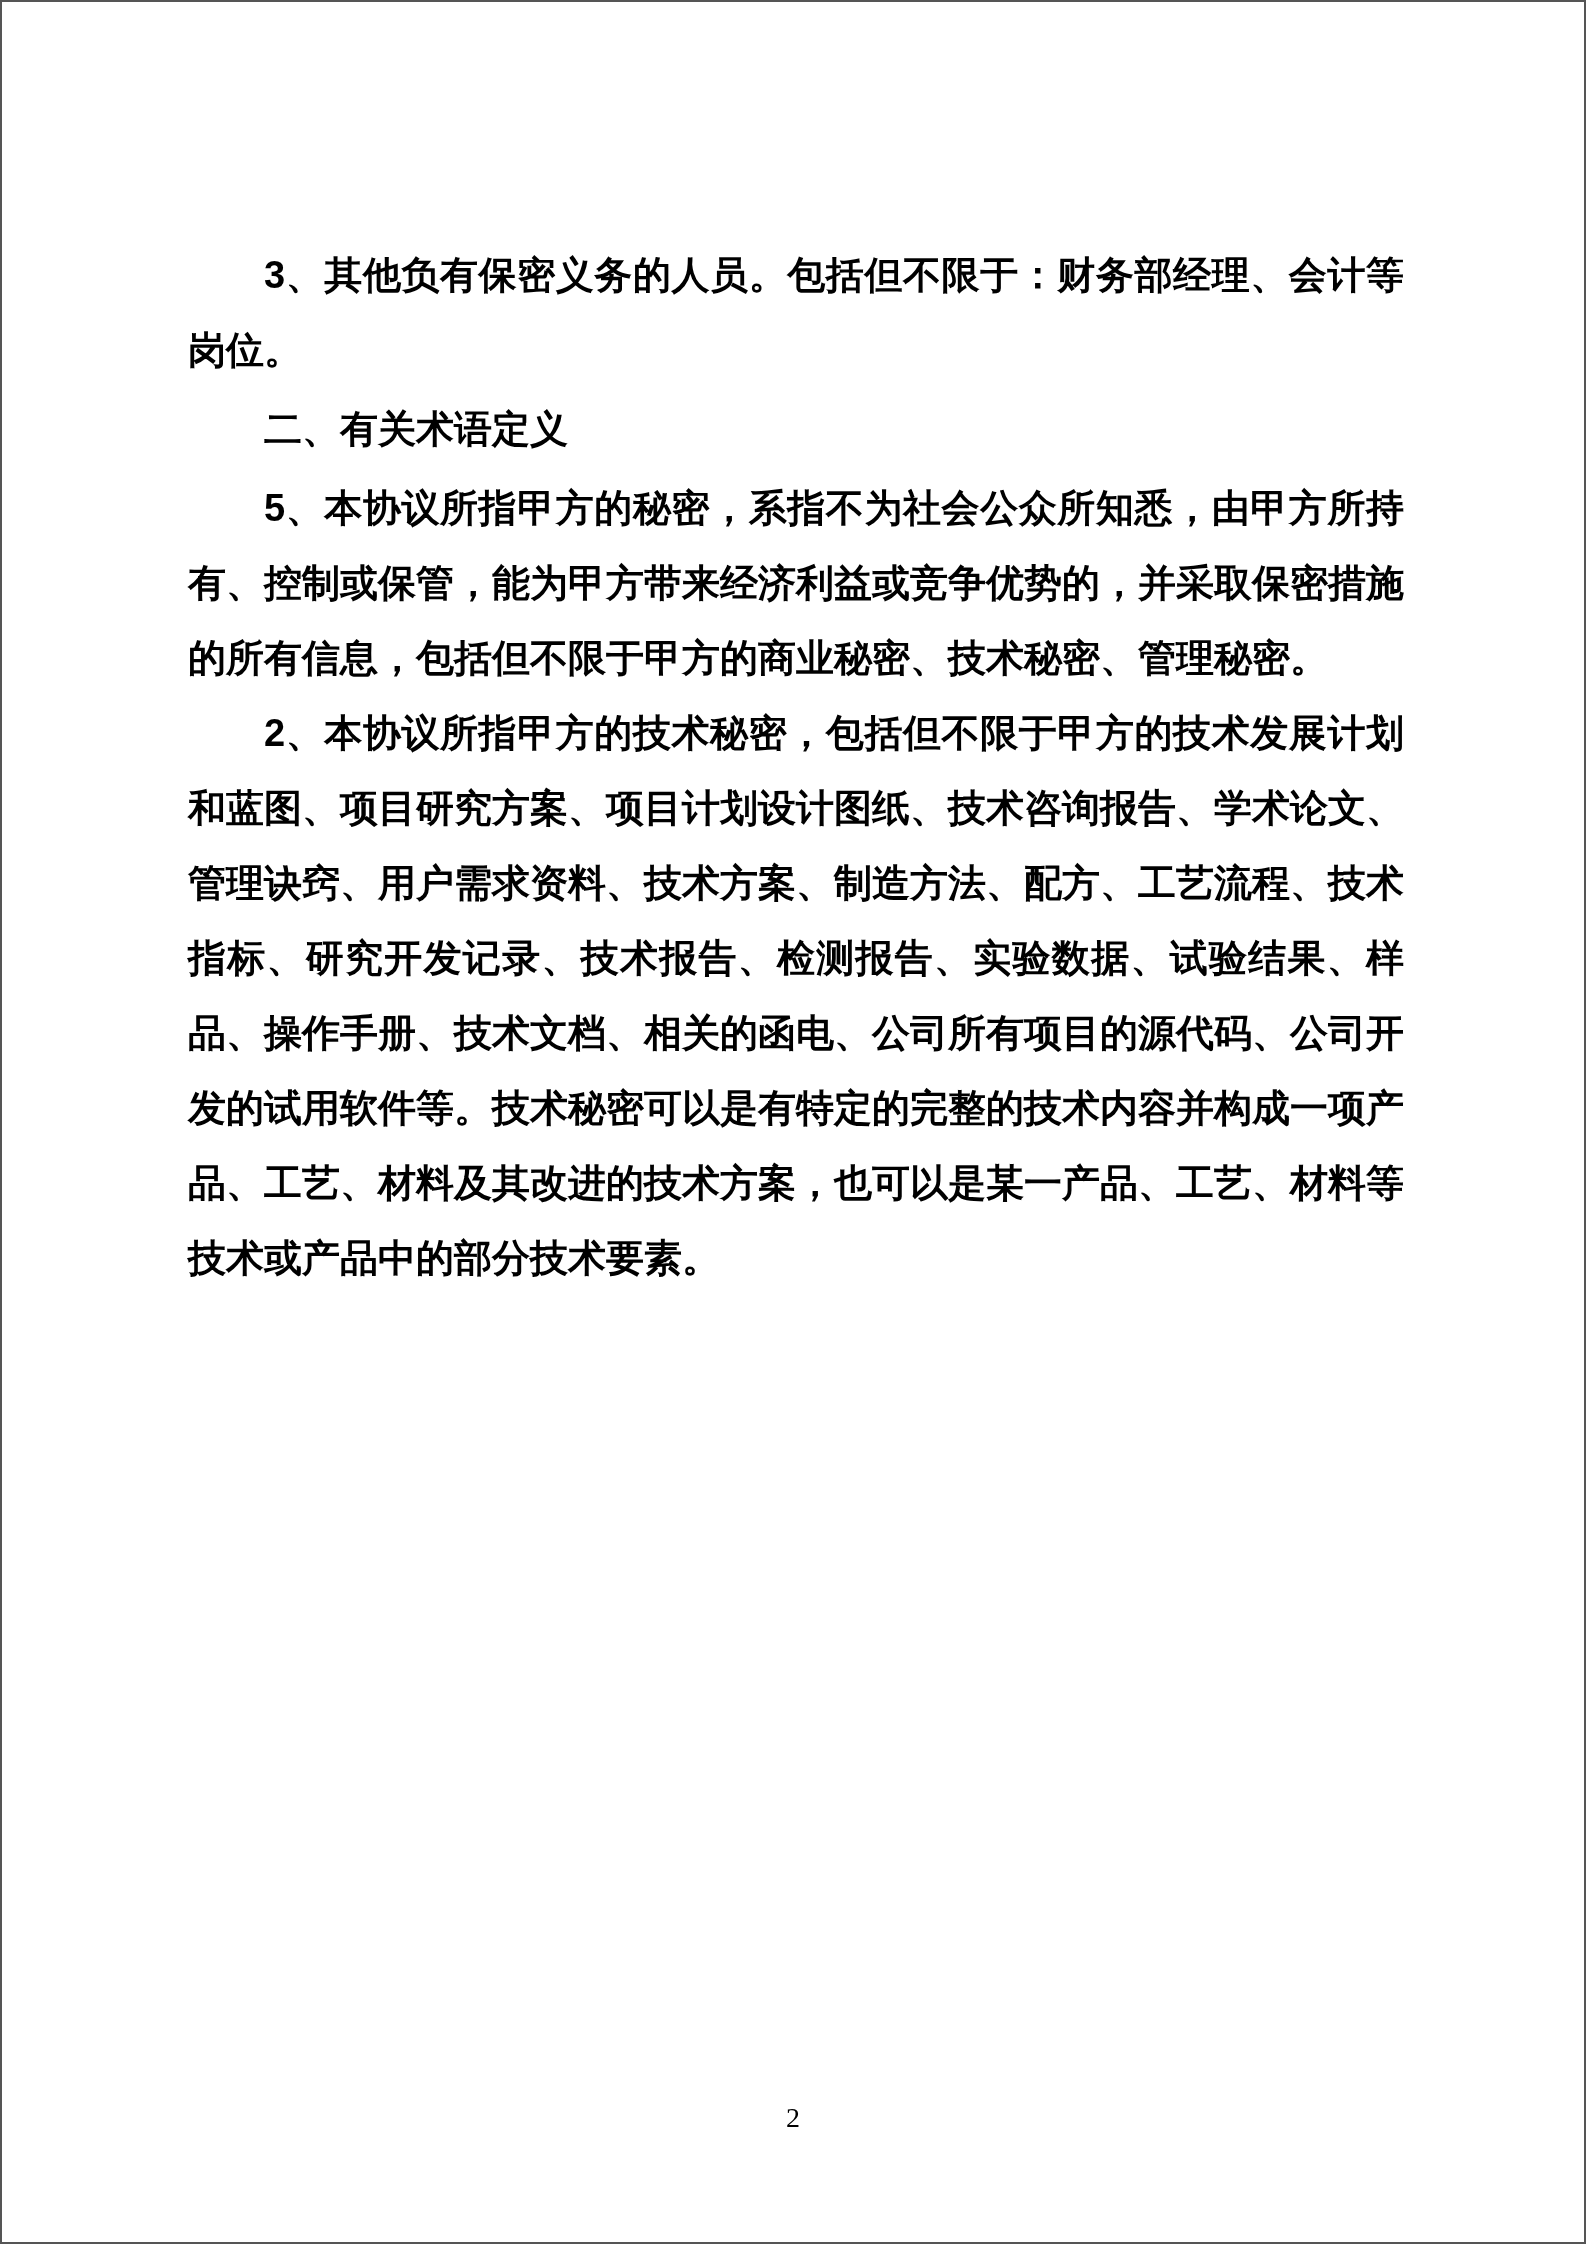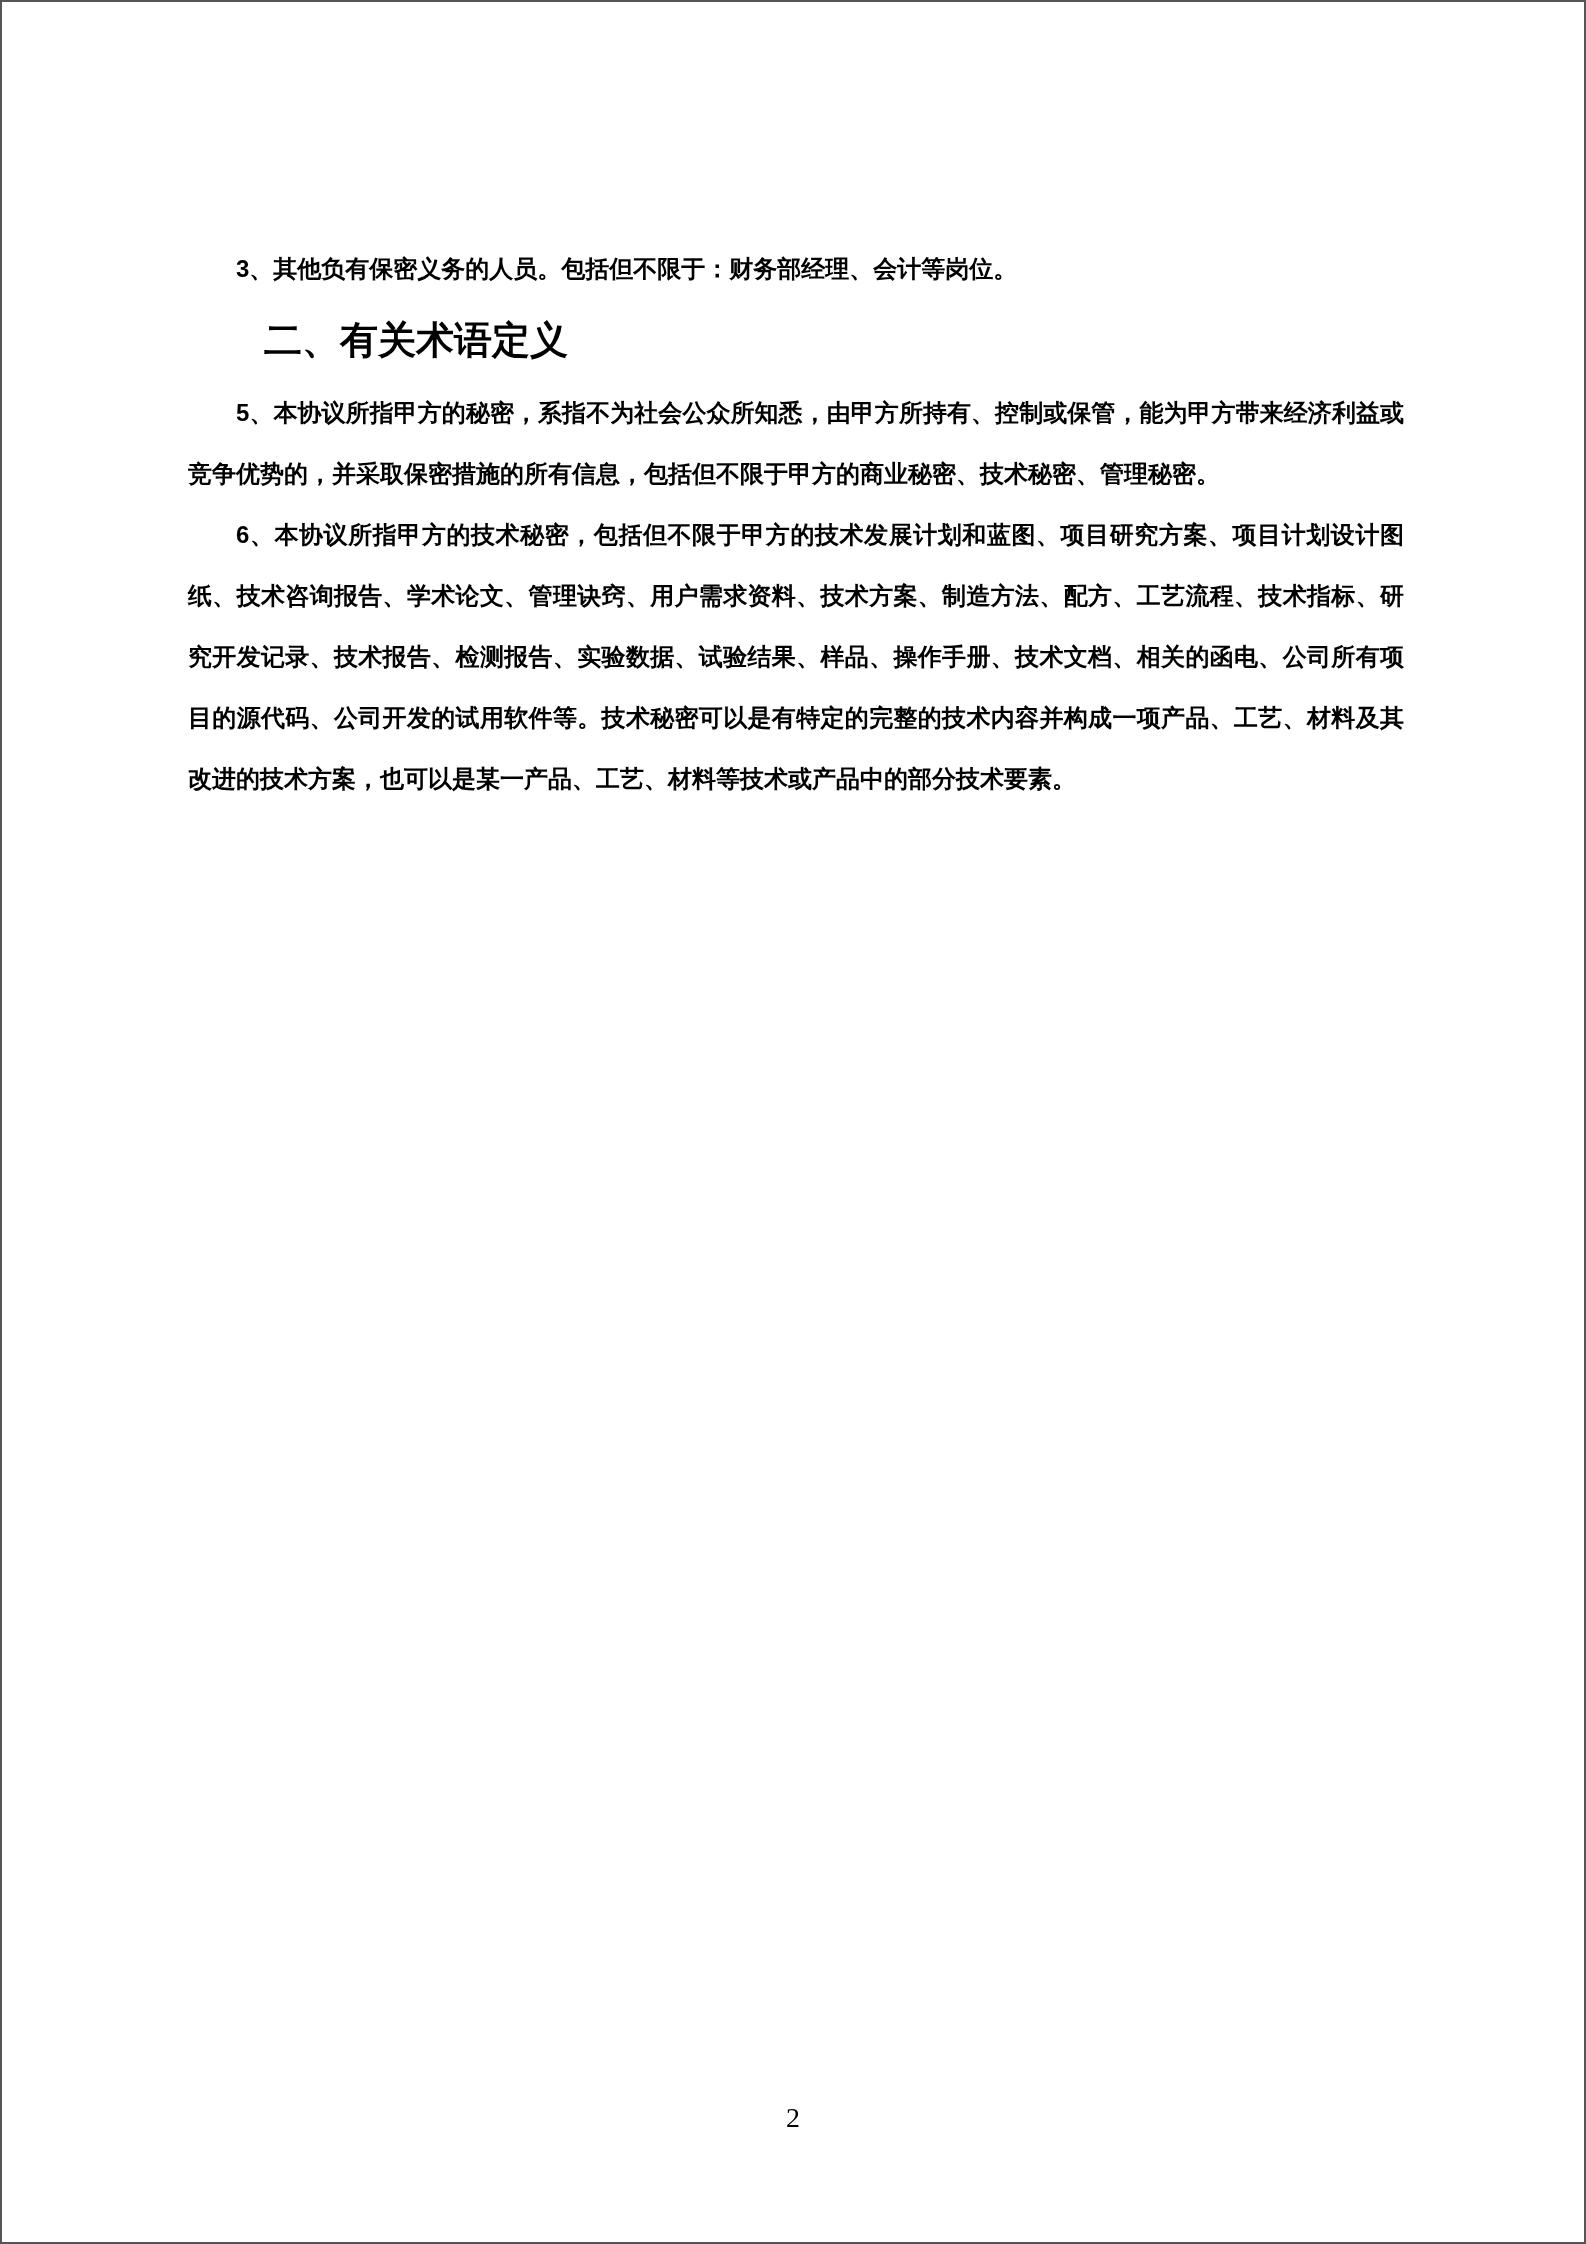--- a/index.html
+++ b/index.html
@@ -18,24 +18,24 @@
       font-family: "Liberation Sans", sans-serif;
     }
     .content {
       position: absolute;
       left: 186px;
       top: 236px;
       width: 1216px;
     }
     .para {
       margin: 0;
-      font-size: 24px;
+      font-size: 38px;
       font-weight: bold;
       color: #000000;
-      line-height: 61px;
+      line-height: 75px;
       text-align: justify;
       text-indent: 2em;
       word-break: break-all;
     }
     .heading {
       margin: 0;
       font-size: 38px;
       font-weight: bold;
       color: #000000;
       line-height: 82.5px;
@@ -54,16 +54,16 @@
     }
   </style>
 </head>
 <body>
 
 <div class="page">
   <div class="content">
     <p class="para">3、其他负有保密义务的人员。包括但不限于：财务部经理、会计等岗位。</p>
     <p class="heading">二、有关术语定义</p>
     <p class="para">5、本协议所指甲方的秘密，系指不为社会公众所知悉，由甲方所持有、控制或保管，能为甲方带来经济利益或竞争优势的，并采取保密措施的所有信息，包括但不限于甲方的商业秘密、技术秘密、管理秘密。</p>
-    <p class="para">6、本协议所指甲方的技术秘密，包括但不限于甲方的技术发展计划和蓝图、项目研究方案、项目计划设计图纸、技术咨询报告、学术论文、管理诀窍、用户需求资料、技术方案、制造方法、配方、工艺流程、技术指标、研究开发记录、技术报告、检测报告、实验数据、试验结果、样品、操作手册、技术文档、相关的函电、公司所有项目的源代码、公司开发的试用软件等。技术秘密可以是有特定的完整的技术内容并构成一项产品、工艺、材料及其改进的技术方案，也可以是某一产品、工艺、材料等技术或产品中的部分技术要素。</p>
+    <p class="para">2、本协议所指甲方的技术秘密，包括但不限于甲方的技术发展计划和蓝图、项目研究方案、项目计划设计图纸、技术咨询报告、学术论文、管理诀窍、用户需求资料、技术方案、制造方法、配方、工艺流程、技术指标、研究开发记录、技术报告、检测报告、实验数据、试验结果、样品、操作手册、技术文档、相关的函电、公司所有项目的源代码、公司开发的试用软件等。技术秘密可以是有特定的完整的技术内容并构成一项产品、工艺、材料及其改进的技术方案，也可以是某一产品、工艺、材料等技术或产品中的部分技术要素。</p>
   </div>
   <div class="page-number">2</div>
 </div>
 
 </body></html>

